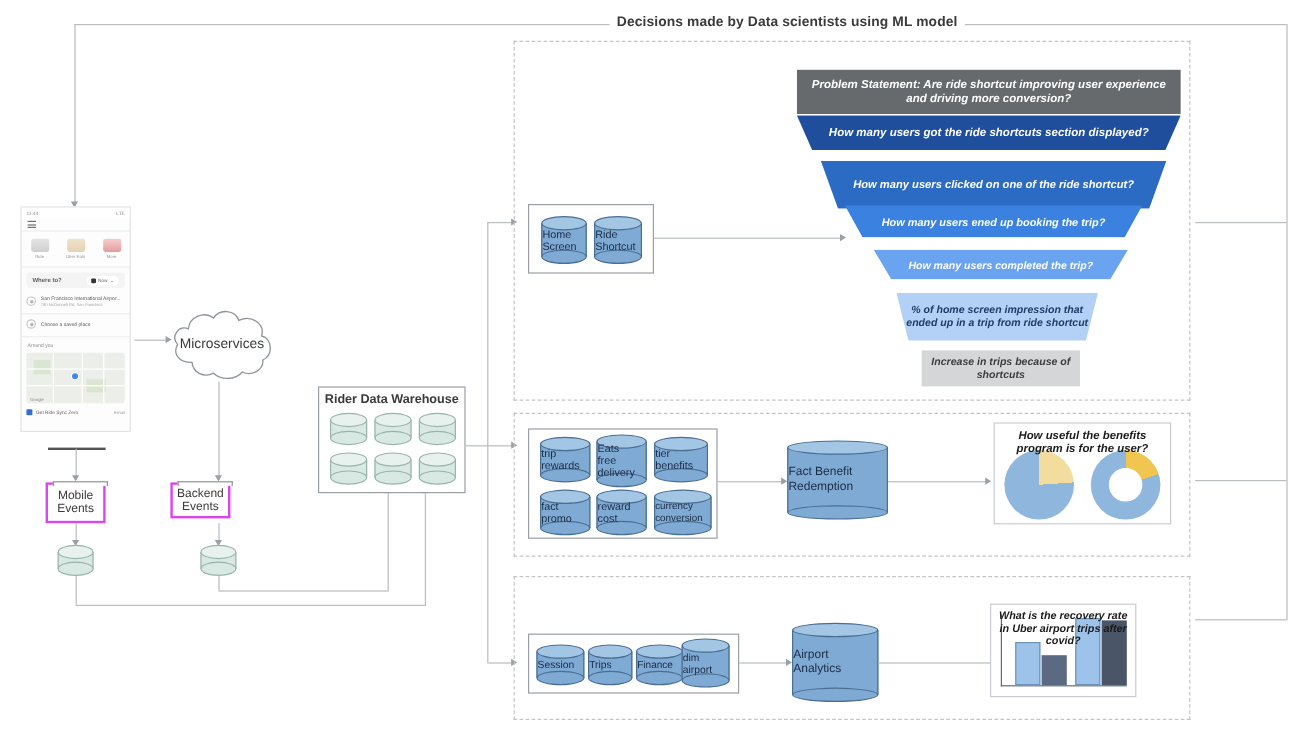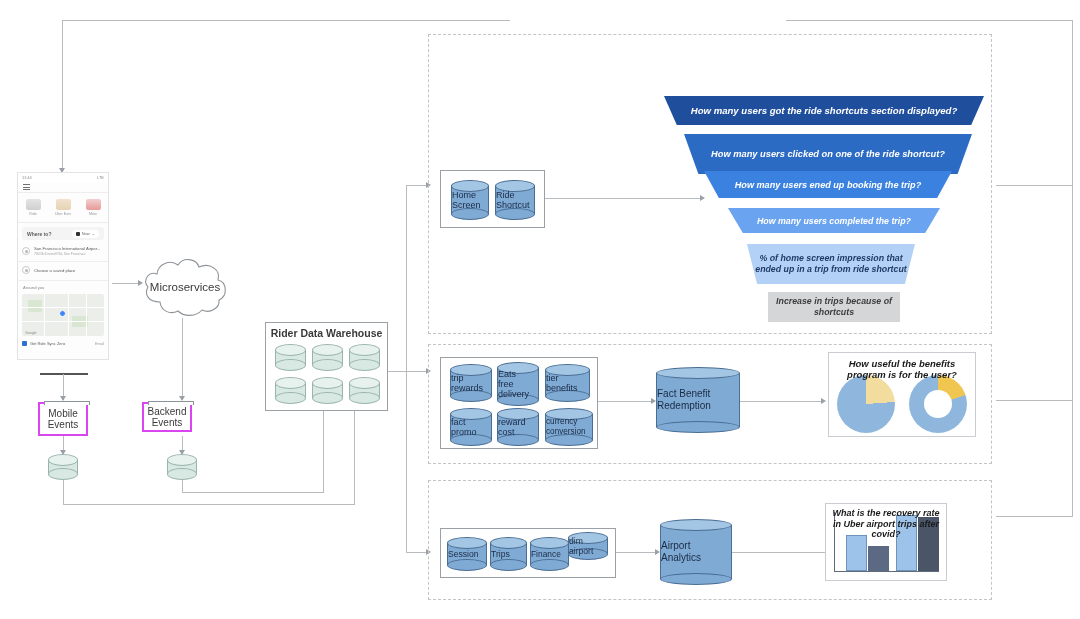--- a/index.html
+++ b/index.html
@@ -218,20 +218,21 @@
 </head>
 <body>
 
 <div id="canvas">
 
   <div class="ln lnh" style="left:62px; top:20px; width:448px;"></div>
   <div class="ln lnh" style="left:786px; top:20px; width:286px;"></div>
   <div class="ln lnv" style="left:62px; top:20px; height:152px;"></div>
   <div class="arrowhead ah-down" style="left:59px; top:168px;"></div>
   <div class="ln lnv" style="left:1072px; top:20px; height:497px;"></div>
+  <div class="top-frame-label" style="left:508px; top:13px;">Decisions made by Data scientists using ML model</div>
 
   <div class="ln lnh" style="left:996px; top:185px; width:76px;"></div>
   <div class="ln lnh" style="left:996px; top:400px; width:76px;"></div>
   <div class="ln lnh" style="left:996px; top:516px; width:76px;"></div>
 
   <div class="phone" style="left:17px; top:172px; width:92px; height:188px;">
     <div class="ph-status">
       <span>11:44</span>
       <span>LTE</span>
     </div>
@@ -433,20 +434,24 @@
         <div>Ride</div>
         <div>Shortcut</div>
       </div>
     </div>
   </div>
 
   <div class="ln lnh" style="left:545px; top:198px; width:157px;"></div>
   <div class="arrowhead ah-right" style="left:700px; top:195px;"></div>
 
   <div class="funnel" style="left:664px; top:58px; width:320px; height:274px;">
+    <div class="fstage" style="left:0px; top:0px; width:320px; height:37px; background:#666a6d; font-size:9.6px;
+                clip-path:polygon(0 0, 100% 0, 100% 100%, 0 100%);">
+      <span>Problem Statement: Are ride shortcut  improving user experience and driving more conversion?</span>
+    </div>
 
     <div class="fstage" style="left:0px; top:38px; width:320px; height:29px; background:#1f4e9c; font-size:9.6px;
                 clip-path:polygon(0 0, 100% 0, 96% 100%, 4% 100%);">
       <span>How many users got the ride shortcuts section displayed?</span>
     </div>
 
     <div class="fstage" style="left:20px; top:76px; width:288px; height:40px; background:#2c6bc4; font-size:9.3px;
                 clip-path:polygon(0 0, 100% 0, 95% 100%, 5% 100%);">
       <span>How many users clicked on one of the ride shortcut?</span>
     </div>
@@ -575,21 +580,21 @@
       </div>
     </div>
     <div class="cyl bluebig" style="left:89px; top:8px; width:39px; height:34px;">
       <div class="body"></div>
         <div class="bot"></div>
         <div class="cap-hi"></div>
       <div class="lbl" style="font-size:8.4px;">
         <div>Finance</div>
       </div>
     </div>
-    <div class="cyl bluebig" style="left:127px; top:3px; width:40px; height:28px;">
+    <div class="cyl bluebig" style="left:127px; top:3px; width:40px; height:41px;">
       <div class="body"></div>
         <div class="bot"></div>
         <div class="cap-hi"></div>
       <div class="lbl" style="font-size:8.6px;">
         <div>dim</div>
         <div>airport</div>
       </div>
     </div>
   </div>
 

